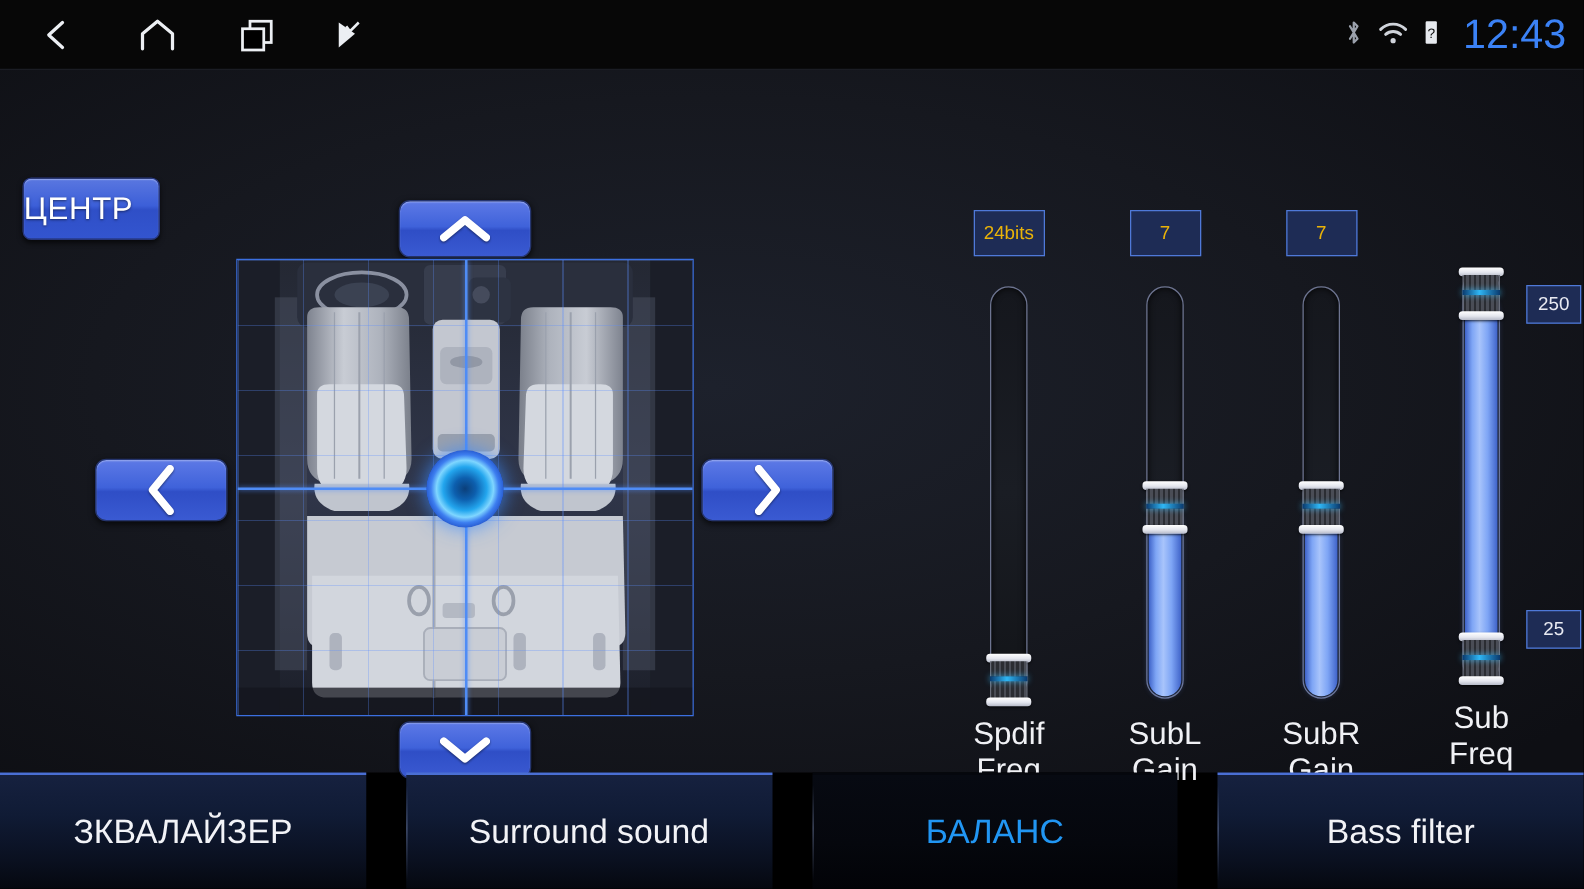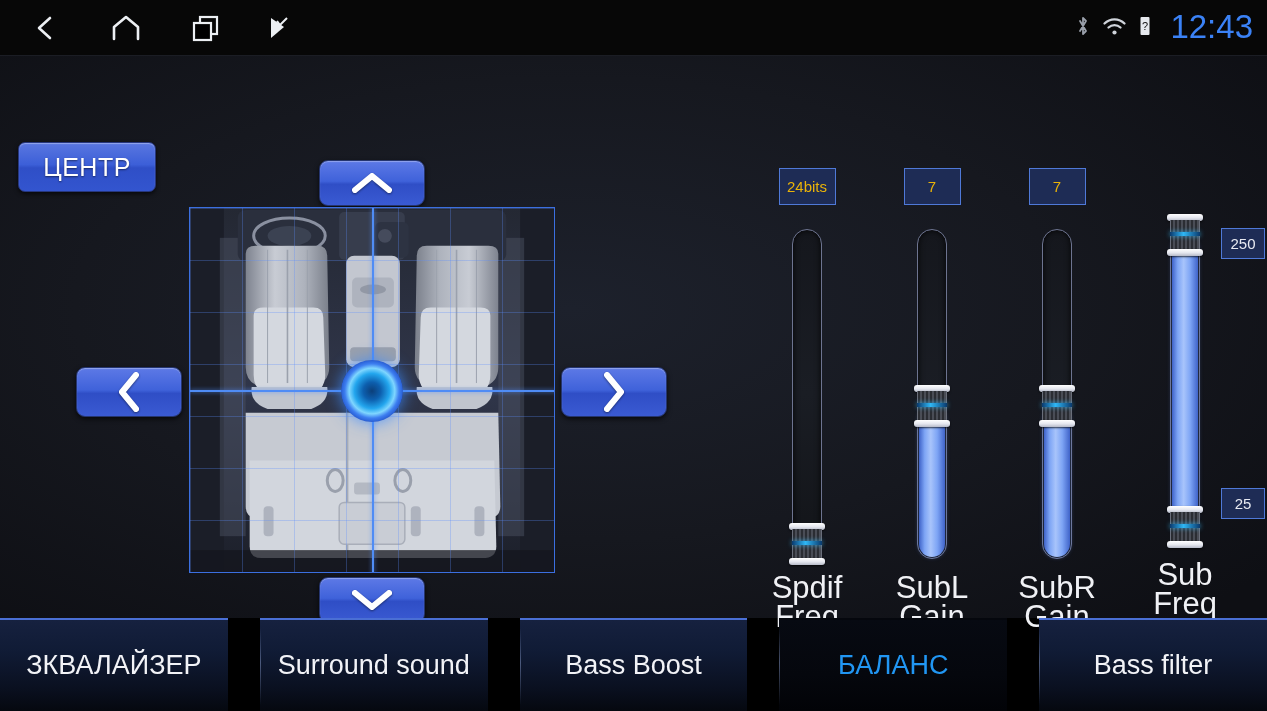--- a/index.html
+++ b/index.html
@@ -33,26 +33,26 @@
 
   
   #stage {
     position:absolute; left:0; top:56px; width:1267px; height:562px;
     background:
       radial-gradient(ellipse 900px 420px at 45% 45%, #1d212c 0%, #16181f 55%, #0e0f14 100%);
   }
 
   
   #center-btn {
-    position:absolute; left:18px; top:86px; width:138px; height:50px;
+    position:absolute; left:18px; top:86px; width:110px; height:50px;
     border-radius:7px;
     background:linear-gradient(180deg,#5a77e0 0%,#3c5fd8 45%,#2f4fc7 52%,#3355cf 100%);
     box-shadow:0 2px 4px rgba(0,0,0,.65), inset 0 1px 1px rgba(255,255,255,.35);
     border:1px solid #27377e;
-    display:flex; align-items:center; justify-content:center;
+    display:flex; align-items:center; 
     cursor:pointer;
   }
   #center-btn span {
     color:#fff; font-size:25px; letter-spacing:.5px;
     text-shadow:0 1px 2px rgba(0,0,0,.5);
   }
 
   
   .arrow-btn {
     position:absolute;
@@ -148,21 +148,21 @@
       repeating-linear-gradient(90deg,#2b2d33 0 2px,#4a4d56 2px 4px);
     border-left:1px solid #6a6e7a; border-right:1px solid #6a6e7a;
   }
   .thumb .stripe {
     position:absolute; left:3px; top:18px; width:30px; height:4px;
     background:linear-gradient(90deg,#0a3a6e,#2fb7f5 45%,#0a3a6e);
     box-shadow:0 0 5px rgba(60,190,255,.8);
   }
   .slider-label {
     margin-top:14px; text-align:center; color:#f0f1f5;
-    font-size:31px; line-height:29px;
+    font-size:25px; line-height:29px;
   }
   .side-val {
     position:absolute; width:44px; height:31px;
     border:1px solid #4f79d8; background:#1e2c55;
     color:#e8eaf2; font-size:15px;
     display:flex; align-items:center; justify-content:center;
     cursor:pointer;
   }
 
   
@@ -426,22 +426,19 @@
 
 </div>
 
 <div id="tabbar">
   <div class="tab">
     <span>ЗКВАЛАЙЗЕР</span>
   </div>
   <div class="tab">
     <span>Surround sound</span>
   </div>
-  <div class="tab">
-    <span>Bass Boost</span>
-  </div>
   <div class="tab active">
     <span>БАЛАНС</span>
   </div>
   <div class="tab">
     <span>Bass filter</span>
   </div>
 </div>
 
 </body></html>

